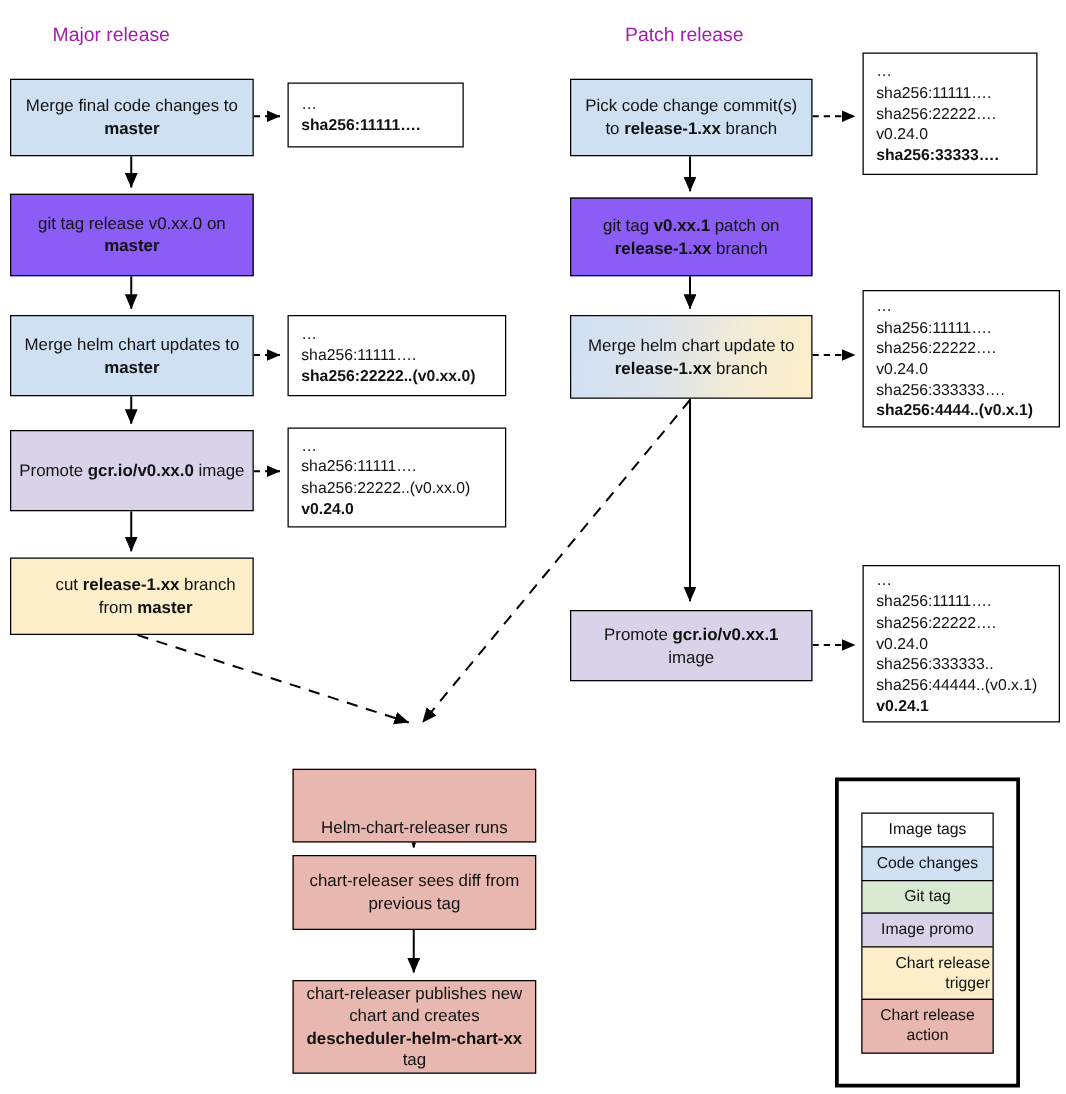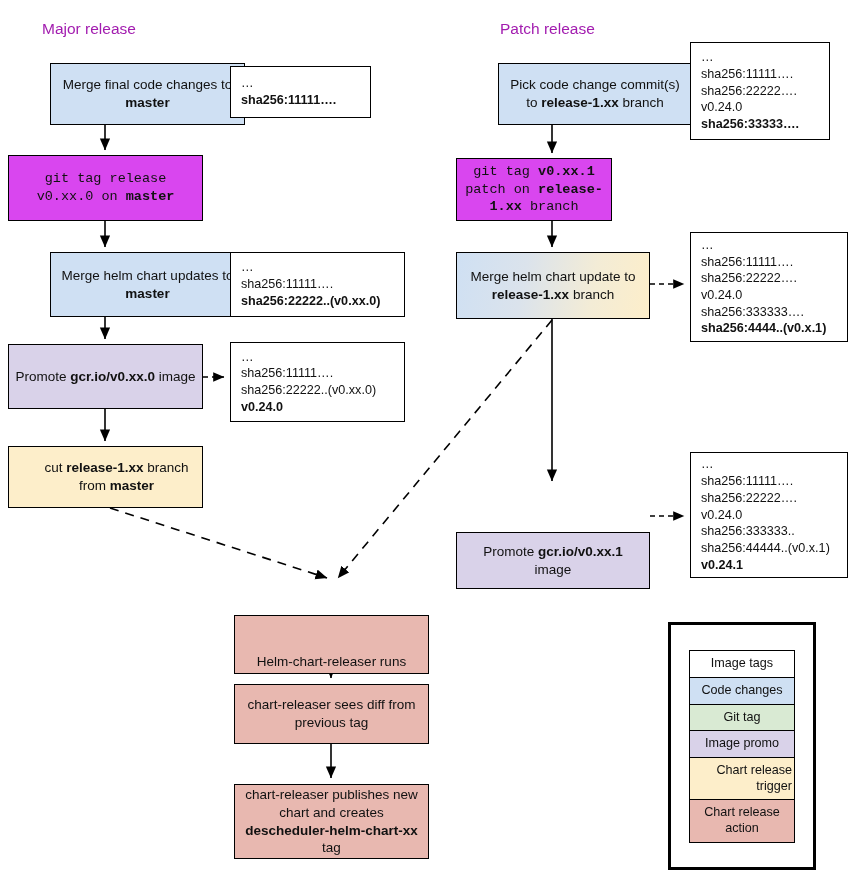--- a/index.html
+++ b/index.html
@@ -58,22 +58,22 @@
     color: #111111;
     text-align: left;
     display: flex;
     flex-direction: column;
     justify-content: center;
   }
   .tagbox .line { white-space: nowrap; }
   .tagbox .line.bold { font-weight: bold; }
   .tagbox .line.dots { letter-spacing: 1px; }
 
-  .c-code   { background: #cfe0f3; margin-left: 42px; }
-  .c-git    { background: #d946ef; font-family: Liberation Mono, monospace; }
+  .c-code   { background: #cfe0f3; }
+  .c-git    { background: #8b5cf6; }
   .c-promo  { background: #d9d2e9; }
   .c-trig2  { background: #fdeeca; }
   .c-action { background: #e8b8b0; }
   .c-grad   { background: linear-gradient(100deg, #cfe0f3 0%, #dbe3ec 35%, #f3ecd6 70%, #fdeeca 100%); }
 
   
   #legend {
     position: absolute;
     box-sizing: border-box;
     border: 3px solid #000000;
@@ -159,27 +159,27 @@
   <div class="node c-promo" style="left:8px; top:344px; width:195px; height:65px;">
     <span class="txt">Promote <b>gcr.io/v0.xx.0</b> image</span>
   </div>
   <div class="node c-trig2" style="left:8px; top:446px; width:195px; height:62px;padding-left:28px;">
     <span class="txt">cut <b>release-1.xx</b> branch from <b>master</b></span>
   </div>
 
   <div class="node c-code" style="left:456px; top:63px; width:194px; height:62px;">
     <span class="txt">Pick code change commit(s) to <b>release-1.xx</b> branch</span>
   </div>
-  <div class="node c-git" style="left:456px; top:158px; width:156px; height:63px;">
+  <div class="node c-git" style="left:456px; top:158px; width:194px; height:63px;">
     <span class="txt">git tag <b>v0.xx.1</b> patch on <b>release-1.xx</b> branch</span>
   </div>
   <div class="node c-grad" style="left:456px; top:252px; width:194px; height:67px;">
     <span class="txt">Merge helm chart update to <b>release-1.xx</b> branch</span>
   </div>
-  <div class="node c-promo" style="left:456px; top:488px; width:194px; height:57px;margin-top:44px;">
+  <div class="node c-promo" style="left:456px; top:488px; width:194px; height:57px;">
     <span class="txt">Promote <b>gcr.io/v0.xx.1</b> image</span>
   </div>
 
   <div class="node c-action" style="left:234px; top:615px; width:195px; height:59px;align-items:flex-end;">
     <span class="txt">Helm-chart-releaser runs</span>
   </div>
   <div class="node c-action" style="left:234px; top:684px; width:195px; height:60px;">
     <span class="txt">chart-releaser sees diff from previous tag</span>
   </div>
   <div class="node c-action" style="left:234px; top:784px; width:195px; height:75px;">

